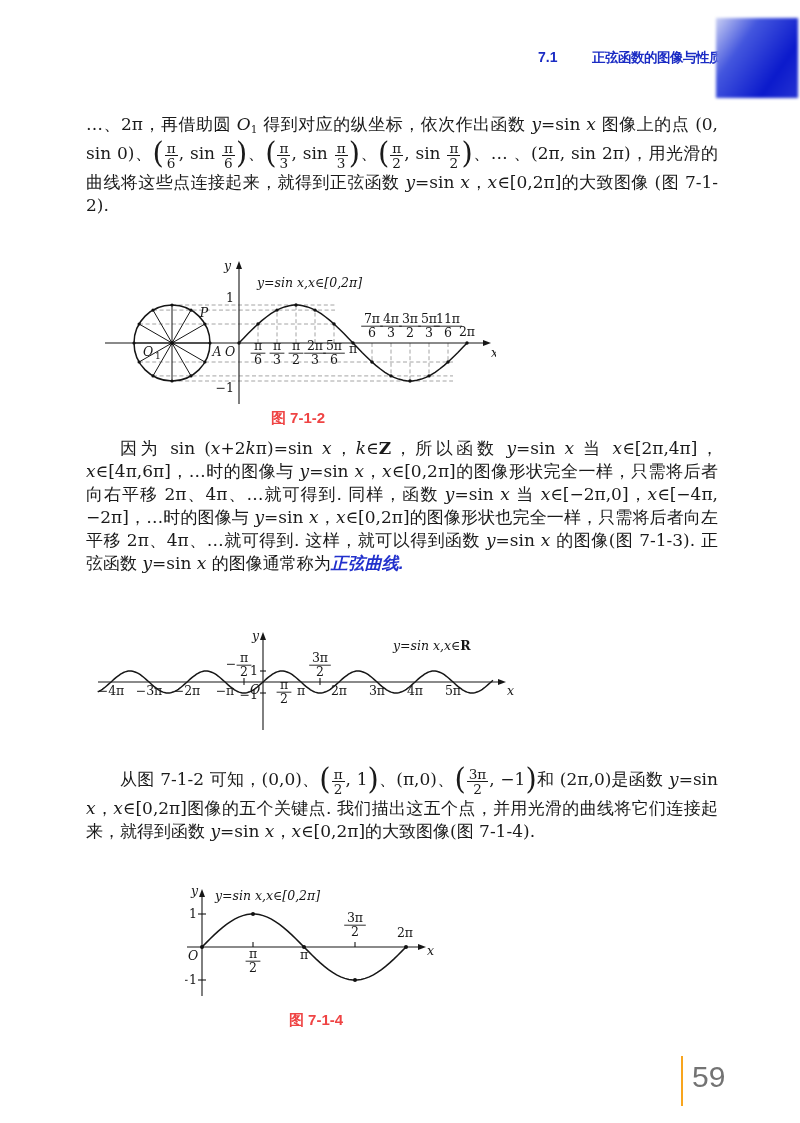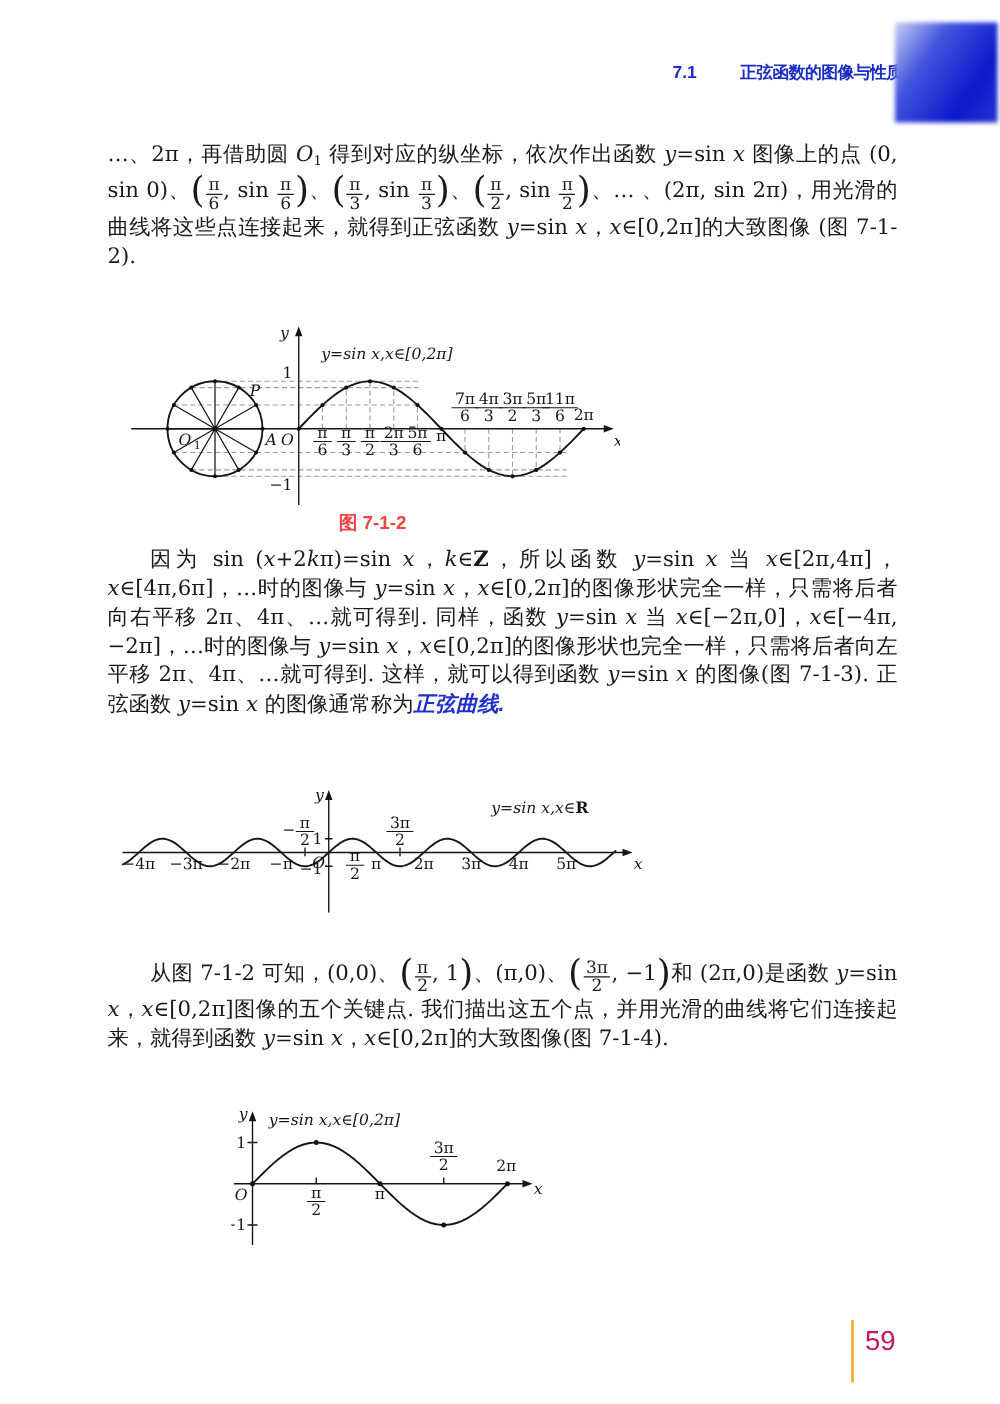--- a/index.html
+++ b/index.html
@@ -47,21 +47,21 @@
   .dash{stroke:#9a9a9a;stroke-width:0.9;stroke-dasharray:4 2.6;}
   .ft{font-size:12.5px;font-family:"DejaVu Serif",serif;fill:#161616;}
   .mid{text-anchor:middle;}
   .end{text-anchor:end;}
   .iti{font-style:italic;}
   .f9{font-size:9px;}
   .bold{font-weight:bold;font-style:normal;}
   
   .pgbar{position:absolute;left:681px;top:1056px;width:2px;height:50px;background:#f8a51e;}
   .pgnum{position:absolute;left:692px;top:1060px;font-family:"Liberation Sans",sans-serif;
-         font-size:22px;color:#be185d;}
+         font-size:30px;color:#737373;}
 </style>
 </head>
 <body>
 
 <div class="page">
 
   <span class="sec-num">7.1</span>
   <span class="sec-title">正弦函数的图像与性质</span>
   <div class="blue-box"></div>
 
@@ -237,16 +237,17 @@
       <text x="170" y="38" class="ft mid">3π</text>
       <line x1="159.2" y1="41.2" x2="180.8" y2="41.2" stroke="#161616" stroke-width="0.9"></line>
       <text x="170" y="52" class="ft mid">2</text>
       <text x="220" y="53" class="ft mid">2π</text>
       <text x="12" y="34" class="ft end">1</text>
       <text x="12" y="100" class="ft end">−1</text>
       <text x="13" y="11" class="ft iti end">y</text>
       <text x="242" y="71" class="ft iti">x</text>
       <text x="30" y="16" class="ft iti">y=sin x,x∈[0,2π]</text>
     </svg>
+  <div class="caption" id="cap714">图 7-1-4</div>
 
   <div class="pgbar"></div>
   <div class="pgnum">59</div>
 </div>
 
 </body></html>

